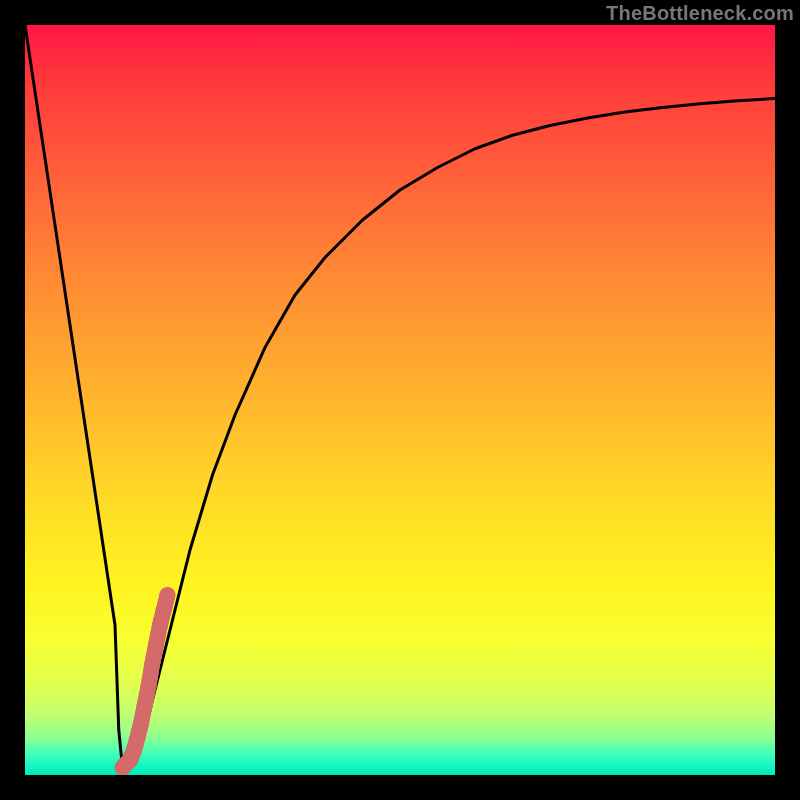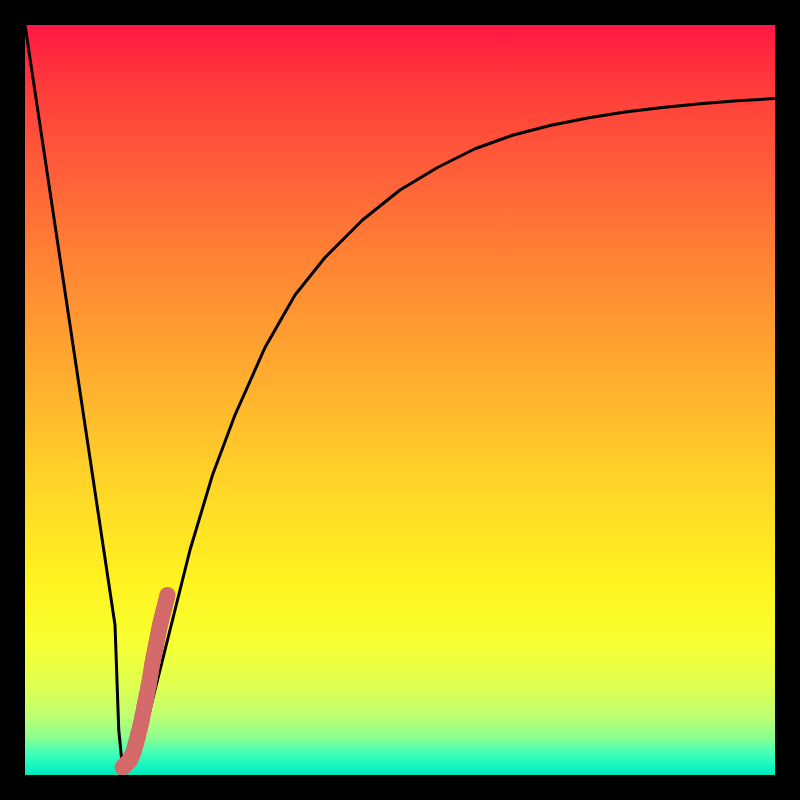--- a/index.html
+++ b/index.html
@@ -183,13 +183,14 @@
           <circle cx="140.10" cy="579.60" r="8" fill="#d46a6a"></circle>
           <circle cx="140.55" cy="577.80" r="8" fill="#d46a6a"></circle>
           <circle cx="141.00" cy="576.00" r="8" fill="#d46a6a"></circle>
           <circle cx="141.45" cy="574.20" r="8" fill="#d46a6a"></circle>
           <circle cx="141.90" cy="572.40" r="8" fill="#d46a6a"></circle>
           <circle cx="142.35" cy="570.60" r="8" fill="#d46a6a"></circle>
           <circle cx="142.50" cy="570.00" r="8" fill="#d46a6a"></circle>
         </g>
     </svg>
   </div>
+  <div class="watermark">TheBottleneck.com</div>
 </div>
 
 </body></html>

